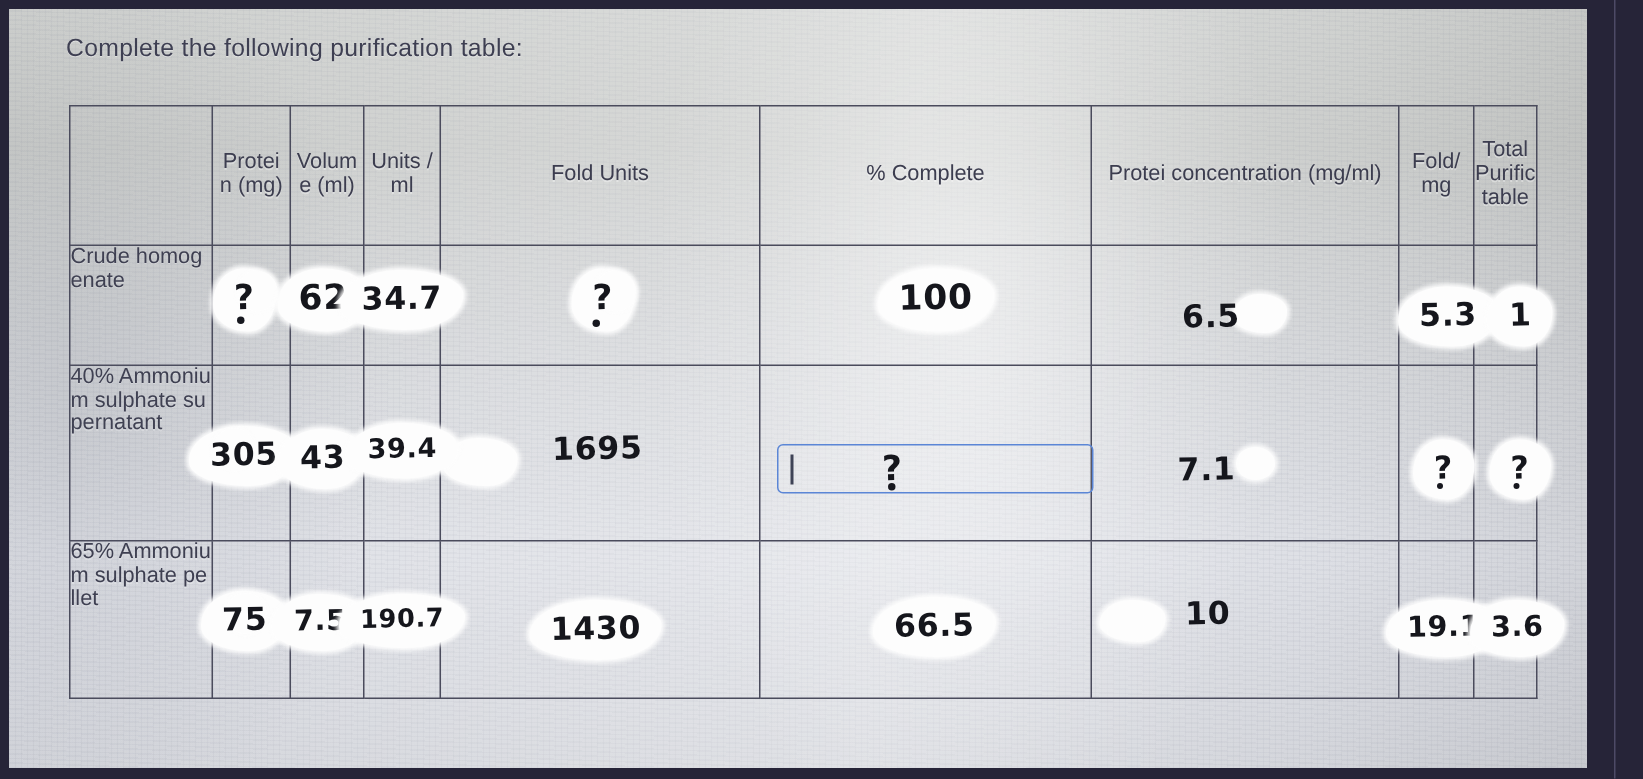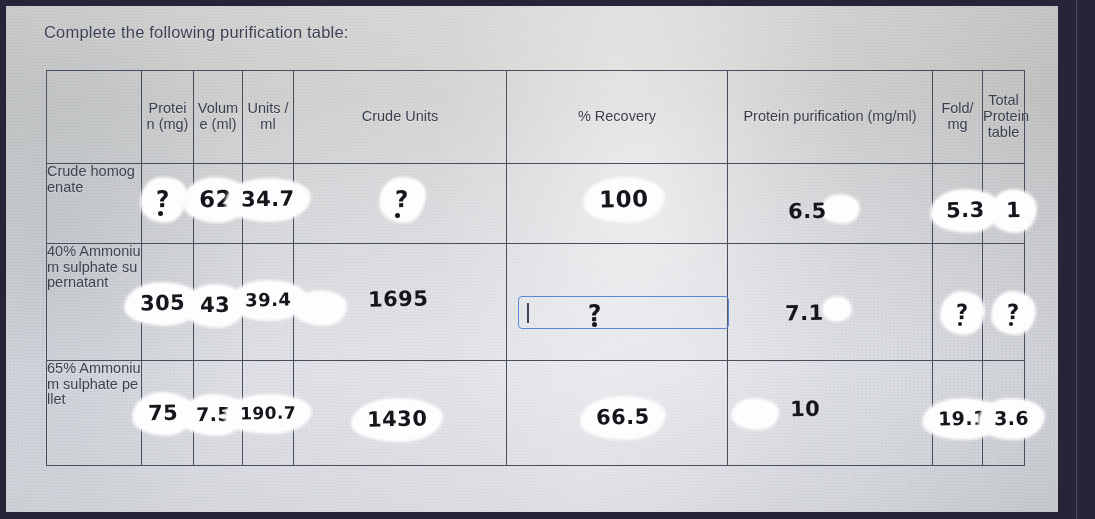--- a/index.html
+++ b/index.html
@@ -167,30 +167,30 @@
               <span>n (mg)</span>
             </th>
             <th class="hsmall">
               <span>Volum</span><br>
               <span>e (ml)</span>
             </th>
             <th class="hsmall">
               <span>Units /</span><br>
               <span>ml</span>
             </th>
-            <th>Crude Units</th>
-            <th>% Recovery</th>
-            <th>Protein purification (mg/ml)</th>
+            <th>Fold Units</th>
+            <th>% Complete</th>
+            <th>Protei concentration (mg/ml)</th>
             <th class="hsmall">
               <span>Fold/</span><br>
               <span>mg</span>
             </th>
             <th class="hfold">
               <span>Total</span><br>
-              <span>Protein</span><br>
+              <span>Purific</span><br>
               <span>table</span>
             </th>
           </tr>
         </thead>
         <tbody>
           <tr class="r1">
             <td class="rowlabel">Crude homogenate</td>
             <td></td>
             <td></td>
             <td></td>

